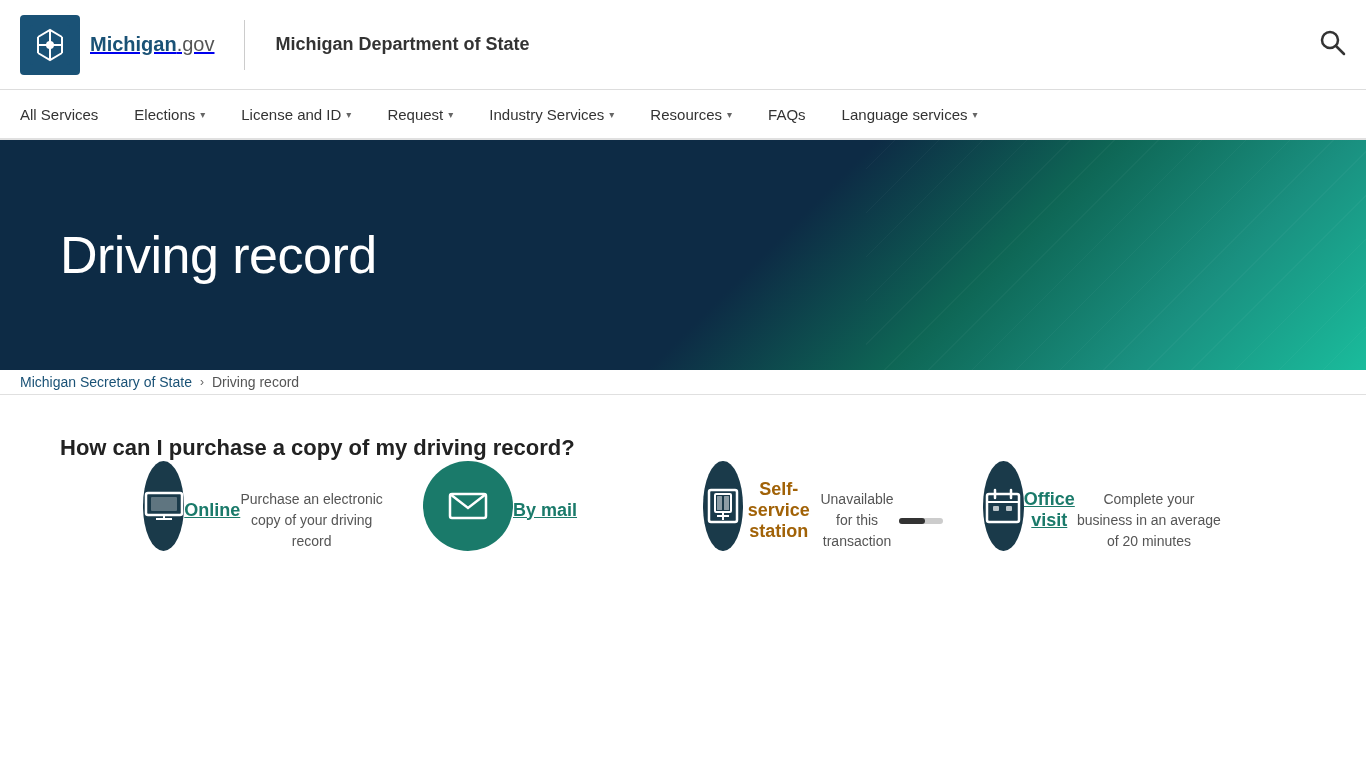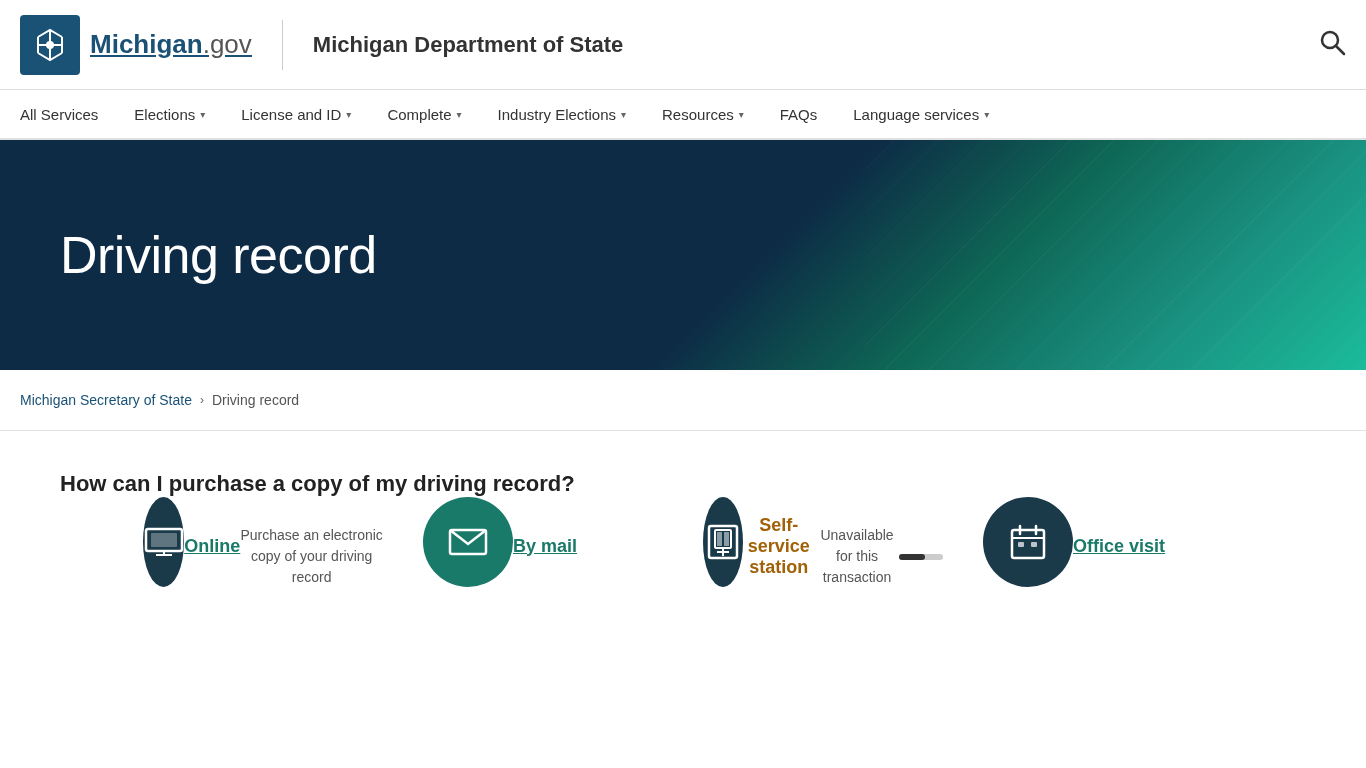--- a/index.html
+++ b/index.html
@@ -31,40 +31,39 @@
       background: #1a5276;
       border-radius: 4px;
       display: flex;
       align-items: center;
       justify-content: center;
       color: white;
       font-size: 28px;
       font-weight: bold;
     }
     .mi-logo-text {
-      font-size: 26px;
+      font-size: 20px;
       font-weight: bold;
       color: #1a5276;
-      text-decoration: underline;
     }
     .mi-logo-text span {
       color: #1a5276;
     }
     .mi-logo-text .gov {
       color: #555;
       font-weight: normal;
     }
     .header-divider {
       width: 1px;
       height: 50px;
       background: #ccc;
       margin: 0 10px;
     }
     .dept-name {
-      font-size: 22px;
+      font-size: 18px;
       font-weight: bold;
       color: #333;
     }
     .search-icon-btn {
       background: none;
       border: none;
       cursor: pointer;
       font-size: 24px;
       color: #333;
     }
@@ -129,21 +128,21 @@
       font-weight: 300;
       color: #fff;
       letter-spacing: -0.5px;
     }
 
     
     .breadcrumb {
       display: flex;
       align-items: center;
       gap: 8px;
-      padding: 22px 20px;
+      padding: 4px 20px;
       font-size: 14px;
       border-bottom: 1px solid #e0e0e0;
     }
     .breadcrumb a {
       color: #1a5276;
       text-decoration: none;
     }
     .breadcrumb-separator {
       color: #666;
       font-size: 12px;
@@ -261,25 +260,25 @@
   </a>
   <a class="nav-item" href="#">
     <span>Elections</span>
     <span class="chevron">▾</span>
   </a>
   <a class="nav-item" href="#">
     <span>License and ID</span>
     <span class="chevron">▾</span>
   </a>
   <a class="nav-item" href="#">
-    <span>Complete</span>
-    <span class="chevron">▾</span>
-  </a>
-  <a class="nav-item" href="#">
-    <span>Industry Elections</span>
+    <span>Request</span>
+    <span class="chevron">▾</span>
+  </a>
+  <a class="nav-item" href="#">
+    <span>Industry Services</span>
     <span class="chevron">▾</span>
   </a>
   <a class="nav-item" href="#">
     <span>Resources</span>
     <span class="chevron">▾</span>
   </a>
   <a class="nav-item" href="#">
     <span>FAQs</span>
   </a>
   <a class="nav-item" href="#">
@@ -349,16 +348,17 @@
         <svg width="36" height="36" viewBox="0 0 36 36" fill="none">
           <rect x="2" y="6" width="32" height="28" rx="2" stroke="white" stroke-width="2.5" fill="none"></rect>
           <line x1="2" y1="14" x2="34" y2="14" stroke="white" stroke-width="2"></line>
           <line x1="10" y1="2" x2="10" y2="10" stroke="white" stroke-width="2.5" stroke-linecap="round"></line>
           <line x1="26" y1="2" x2="26" y2="10" stroke="white" stroke-width="2.5" stroke-linecap="round"></line>
           <rect x="8" y="18" width="6" height="5" rx="1" fill="white" opacity="0.7"></rect>
           <rect x="21" y="18" width="6" height="5" rx="1" fill="white" opacity="0.7"></rect>
         </svg>
       </div>
       <a class="service-option-title link" href="#">Office visit</a>
+      <p class="service-option-desc">Complete your business in an average of 20 minutes</p>
     </div>
 
   </div>
 </main>
 
 </body></html>

